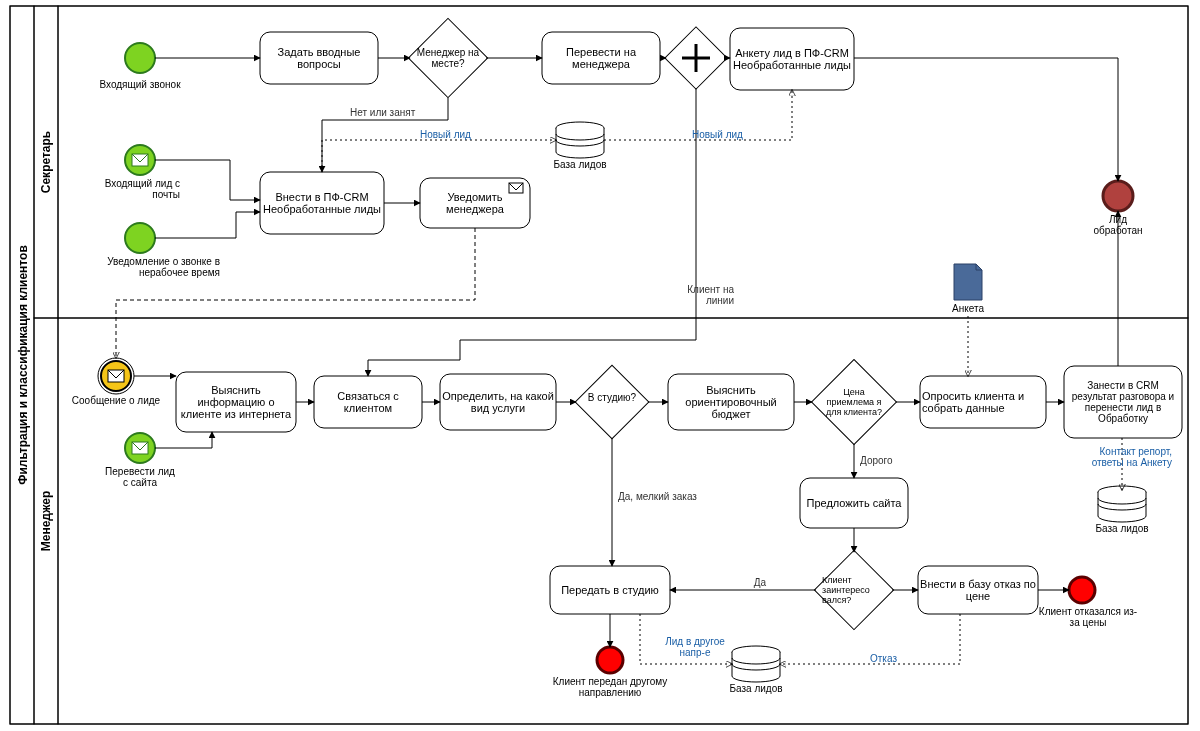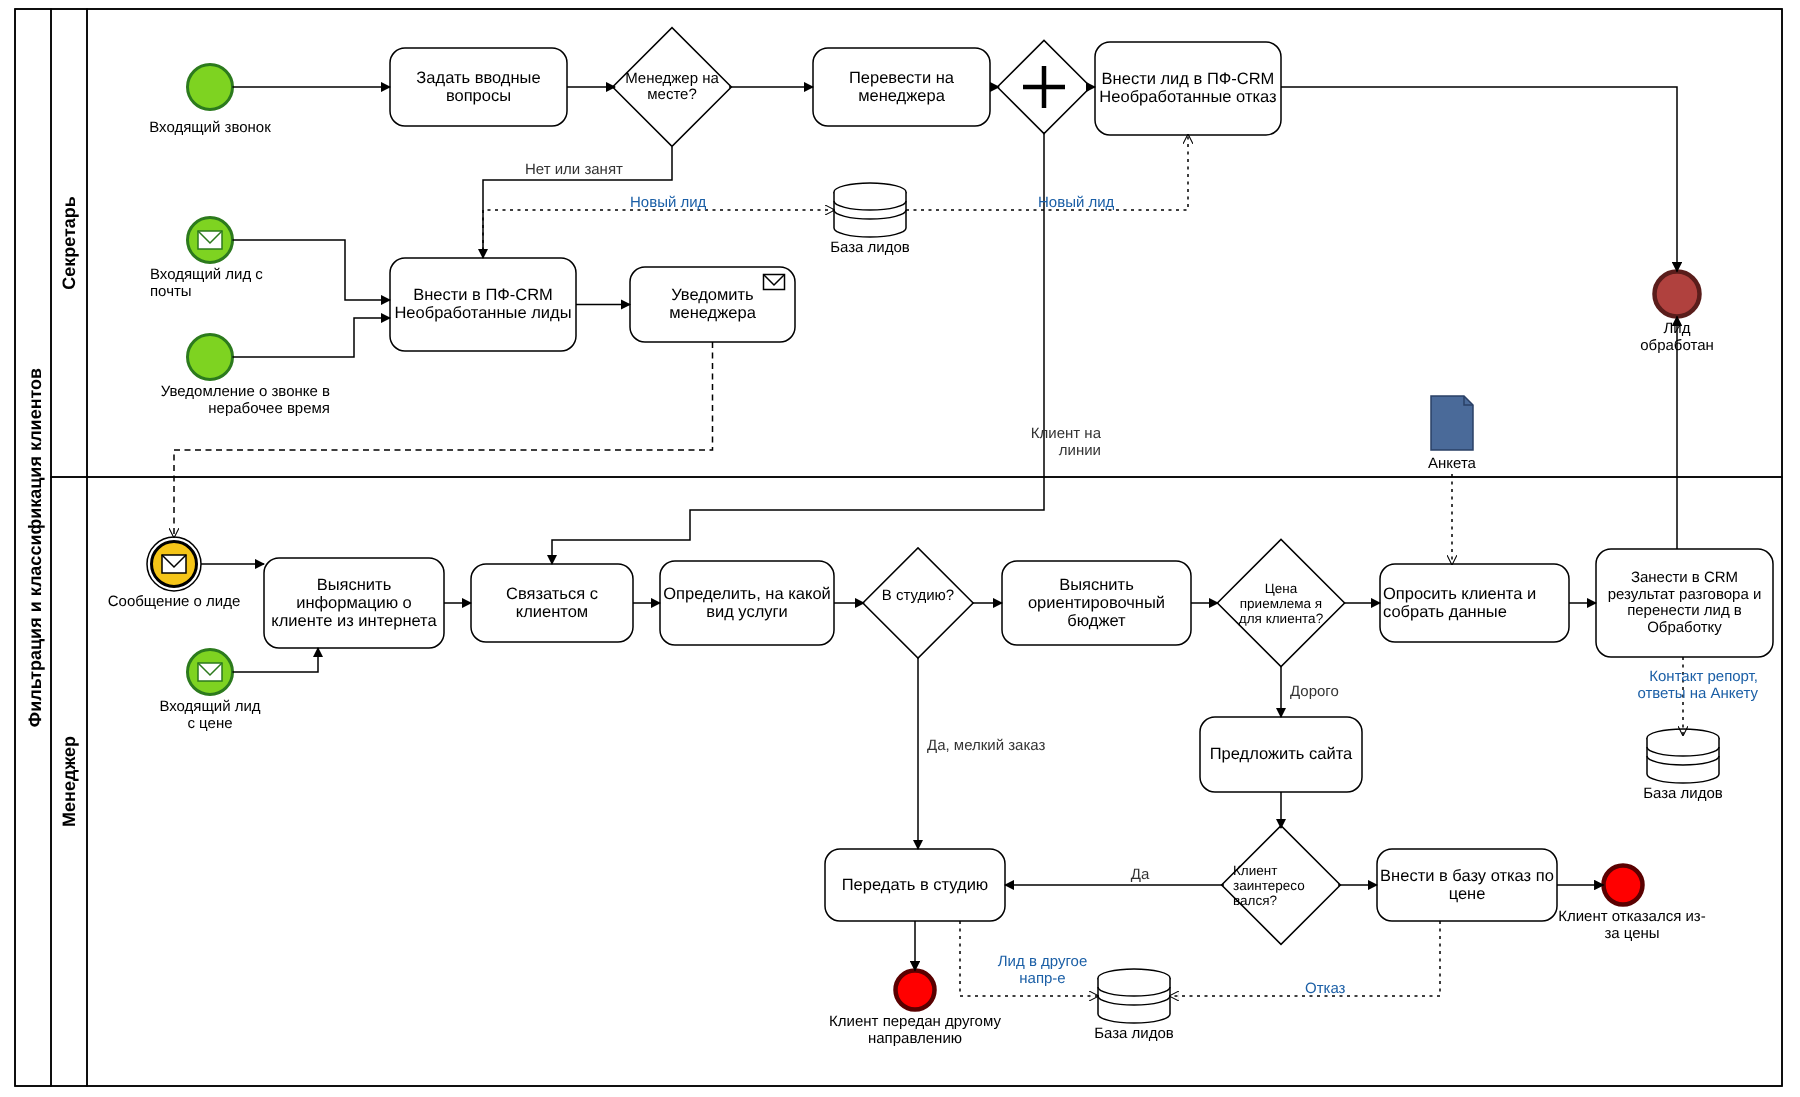--- a/index.html
+++ b/index.html
@@ -50,36 +50,36 @@
   <rect x="542" y="32" width="118" height="52" rx="10" ry="10" fill="#fff" stroke="#000"></rect>
   <foreignObject x="544" y="34" width="114" height="48"><div style="display:flex;align-items:center;justify-content:center;text-align:center;width:100%;height:100%" class="task-text">Перевести на менеджера</div></foreignObject>
 
   <g transform="translate(696 58)">
     <rect x="-22" y="-22" width="44" height="44" fill="#fff" stroke="#000" transform="rotate(45)"></rect>
     <line x1="-14" y1="0" x2="14" y2="0" stroke="#000" stroke-width="3"></line>
     <line x1="0" y1="-14" x2="0" y2="14" stroke="#000" stroke-width="3"></line>
   </g>
 
   <rect x="730" y="28" width="124" height="62" rx="10" ry="10" fill="#fff" stroke="#000"></rect>
-  <foreignObject x="732" y="30" width="120" height="58"><div style="display:flex;align-items:center;justify-content:center;text-align:center;width:100%;height:100%" class="task-text">Внести лид в ПФ-CRM Необработанные отказ</div></foreignObject>
+  <foreignObject x="732" y="30" width="120" height="58"><div style="display:flex;align-items:center;justify-content:center;text-align:center;width:100%;height:100%" class="task-text">Анкету лид в ПФ-CRM Необработанные лиды</div></foreignObject>
 
   <g transform="translate(580 140)">
     <ellipse cx="0" cy="-12" rx="24" ry="6" fill="#fff" stroke="#000"></ellipse>
     <path d="M-24 -12 V12 A24 6 0 0 0 24 12 V-12" fill="#fff" stroke="#000"></path>
     <path d="M-24 -6 A24 6 0 0 0 24 -6" fill="none" stroke="#000"></path>
     <path d="M-24 0 A24 6 0 0 0 24 0" fill="none" stroke="#000"></path>
   </g>
   <text class="evt-text" x="580" y="168" text-anchor="middle">База лидов</text>
 
   <g transform="translate(140 160)">
     <circle r="15" fill="#7ed321" stroke="#2c7a1d" stroke-width="2"></circle>
     <rect x="-8" y="-6" width="16" height="12" fill="#fff" stroke="#2c7a1d"></rect>
     <path d="M-8 -6 L0 2 L8 -6" fill="none" stroke="#2c7a1d"></path>
   </g>
-  <foreignObject x="100" y="178" width="80" height="28"><div style="text-align:left;font-size:10px">Входящий лид с почты</div></foreignObject>
+  <foreignObject x="100" y="178" width="80" height="28"><div style="text-align:right;font-size:10px">Входящий лид с почты</div></foreignObject>
 
   <circle cx="140" cy="238" r="15" fill="#7ed321" stroke="#2c7a1d" stroke-width="2"></circle>
   <foreignObject x="80" y="256" width="140" height="28"><div style="text-align:right;font-size:10px">Уведомление о звонке в нерабочее время</div></foreignObject>
 
   <rect x="260" y="172" width="124" height="62" rx="10" ry="10" fill="#fff" stroke="#000"></rect>
   <foreignObject x="262" y="174" width="120" height="58"><div style="display:flex;align-items:center;justify-content:center;text-align:center;width:100%;height:100%" class="task-text">Внести в ПФ-CRM Необработанные лиды</div></foreignObject>
 
   <rect x="420" y="178" width="110" height="50" rx="10" ry="10" fill="#fff" stroke="#000"></rect>
   <foreignObject x="422" y="180" width="106" height="46"><div style="display:flex;align-items:center;justify-content:center;text-align:center;width:100%;height:100%" class="task-text">Уведомить менеджера</div></foreignObject>
   <g transform="translate(516 188)">
@@ -96,21 +96,21 @@
     <rect x="-8" y="-6" width="16" height="12" fill="#fff" stroke="#000"></rect>
     <path d="M-8 -6 L0 2 L8 -6" fill="none" stroke="#000"></path>
   </g>
   <text class="evt-text" x="116" y="404" text-anchor="middle">Сообщение о лиде</text>
 
   <g transform="translate(140 448)">
     <circle r="15" fill="#7ed321" stroke="#2c7a1d" stroke-width="2"></circle>
     <rect x="-8" y="-6" width="16" height="12" fill="#fff" stroke="#2c7a1d"></rect>
     <path d="M-8 -6 L0 2 L8 -6" fill="none" stroke="#2c7a1d"></path>
   </g>
-  <foreignObject x="104" y="466" width="72" height="28"><div style="text-align:center;font-size:10px">Входящий лид с цене</div></foreignObject>
+  <foreignObject x="104" y="466" width="72" height="28"><div style="text-align:center;font-size:10px">Перевести лид с сайта</div></foreignObject>
 
   <rect x="176" y="372" width="120" height="60" rx="10" ry="10" fill="#fff" stroke="#000"></rect>
   <foreignObject x="178" y="374" width="116" height="56"><div style="display:flex;align-items:center;justify-content:center;text-align:center;width:100%;height:100%" class="task-text">Выяснить информацию о клиенте из интернета</div></foreignObject>
 
   <rect x="314" y="376" width="108" height="52" rx="10" ry="10" fill="#fff" stroke="#000"></rect>
   <foreignObject x="316" y="378" width="104" height="48"><div style="display:flex;align-items:center;justify-content:center;text-align:center;width:100%;height:100%" class="task-text">Связаться с клиентом</div></foreignObject>
 
   <rect x="440" y="374" width="116" height="56" rx="10" ry="10" fill="#fff" stroke="#000"></rect>
   <foreignObject x="442" y="376" width="112" height="52"><div style="display:flex;align-items:center;justify-content:center;text-align:center;width:100%;height:100%" class="task-text">Определить, на какой вид услуги</div></foreignObject>
 

